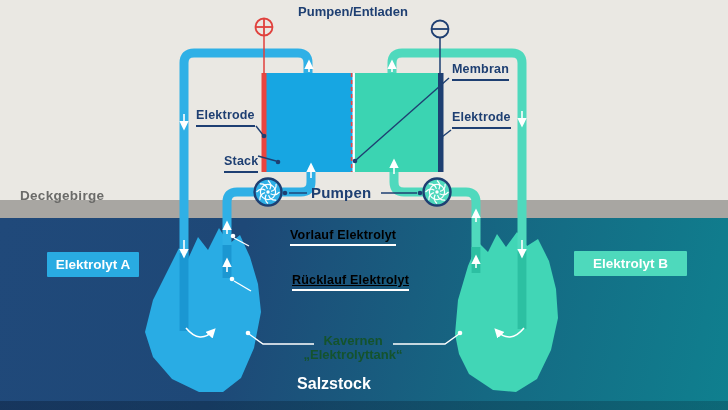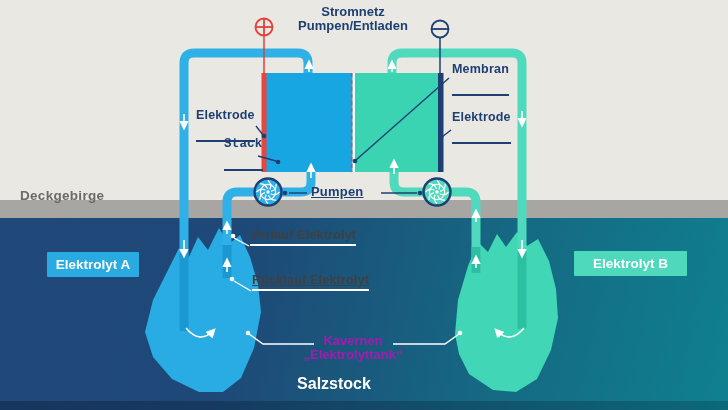--- a/index.html
+++ b/index.html
@@ -7,31 +7,31 @@
          font-family:"Liberation Sans",sans-serif;font-weight:700;}
   .bg-sky{position:absolute;left:0;top:0;width:728px;height:200px;background:#eae8e3;}
   .bg-band{position:absolute;left:0;top:200px;width:728px;height:18px;background:#a8a6a2;}
   .bg-underground{position:absolute;left:0;top:218px;width:728px;height:192px;
      background:linear-gradient(102deg,#20497a 0%,#1e4877 32%,#156983 68%,#0f808f 100%);}
   .bg-bottom-shadow{position:absolute;left:0;top:401px;width:728px;height:9px;
      background:linear-gradient(90deg,rgba(12,30,58,.45),rgba(8,60,75,.35));}
   svg{position:absolute;left:0;top:0;}
   .lbl{position:absolute;white-space:nowrap;}
   .navy{color:#1e3f72;font-size:12.5px;letter-spacing:.2px;}
-  .navy-u{border-bottom:2px solid #1e3f72;padding-bottom:18px;}
-  .white{color:#404040;font-size:12.5px;letter-spacing:.2px;}
+  .navy-u{border-bottom:2px solid #1e3f72;padding-bottom:3px;}
+  .white{color:#000000;font-size:12.5px;letter-spacing:.2px;margin-left:40px;}
   .white-u{border-bottom:2px solid #ffffff;padding-bottom:2px;}
   .title{left:263px;top:5px;width:180px;text-align:center;color:#1e3f72;
          font-size:13px;line-height:14px;}
   .deck{left:20px;top:188px;color:#6b6b69;font-size:13.5px;letter-spacing:.3px;}
   .badge{position:absolute;color:#fff;font-size:13.5px;text-align:center;
          border-radius:1px;line-height:25px;}
   .badge-a{left:47px;top:252px;width:92px;height:25px;background:#29abe2;}
   .badge-b{left:574px;top:251px;width:113px;height:25px;background:#4ed9bc;}
-  .kav{left:273px;top:334px;width:160px;text-align:center;color:#a21caf;
+  .kav{left:273px;top:334px;width:160px;text-align:center;color:#14532d;
        font-size:13px;line-height:13.5px;}
   .salz{left:274px;top:375px;width:120px;text-align:center;color:#fff;font-size:16px;}
 </style>
 </head>
 <body>
 
 <div id="stage">
 
   <div class="bg-sky"></div>
   <div class="bg-band"></div>
@@ -157,37 +157,36 @@
     </g>
     <g fill="#ffffff">
       <circle cx="233" cy="236" r="2.3"></circle>
       <circle cx="232" cy="279" r="2.3"></circle>
       <circle cx="248" cy="333" r="2.3"></circle>
       <circle cx="460" cy="333" r="2.3"></circle>
     </g>
   </svg>
 
   <div class="lbl title">
-    <div>Stromnetz</div>
     <div>Pumpen/Entladen</div>
   </div>
 
   <div class="lbl navy" style="left:196px;top:108px;">
     <span class="navy-u">Elektrode</span>
   </div>
-  <div class="lbl navy" style="left:224px;top:137px;font-family:Liberation Mono, monospace;">
+  <div class="lbl navy" style="left:224px;top:154px;">
     <span class="navy-u">Stack</span>
   </div>
   <div class="lbl navy" style="left:452px;top:62px;">
     <span class="navy-u">Membran</span>
   </div>
   <div class="lbl navy" style="left:452px;top:110px;">
     <span class="navy-u">Elektrode</span>
   </div>
-  <div class="lbl navy" style="left:311px;top:184px;font-size:13px;text-decoration:underline;">Pumpen</div>
+  <div class="lbl navy" style="left:311px;top:184px;font-size:15px;">Pumpen</div>
 
   <div class="lbl deck">Deckgebirge</div>
 
   <div class="badge badge-a">Elektrolyt A</div>
   <div class="badge badge-b">Elektrolyt B</div>
 
   <div class="lbl white" style="left:250px;top:228px;">
     <span class="white-u">Vorlauf Elektrolyt</span>
   </div>
   <div class="lbl white" style="left:252px;top:273px;text-decoration:underline;">

